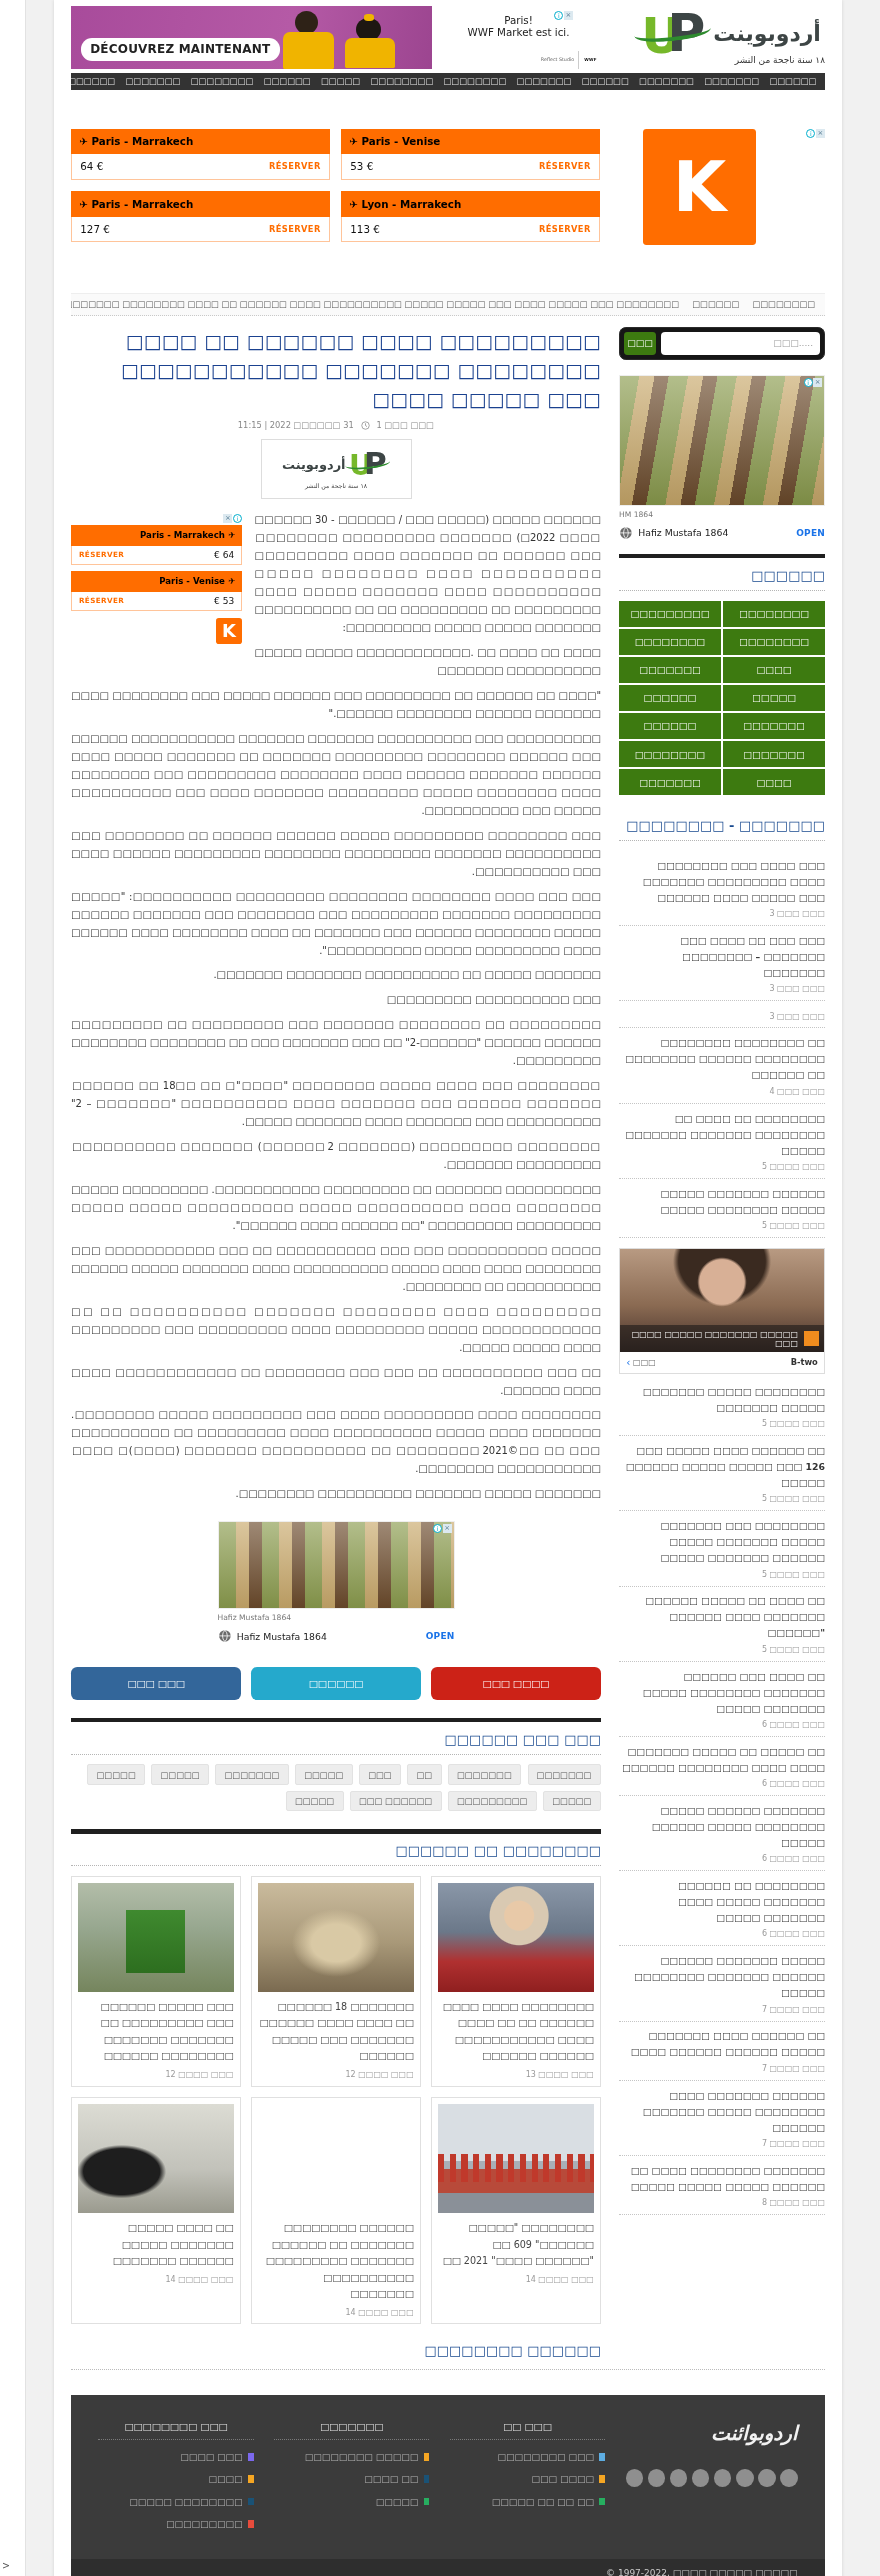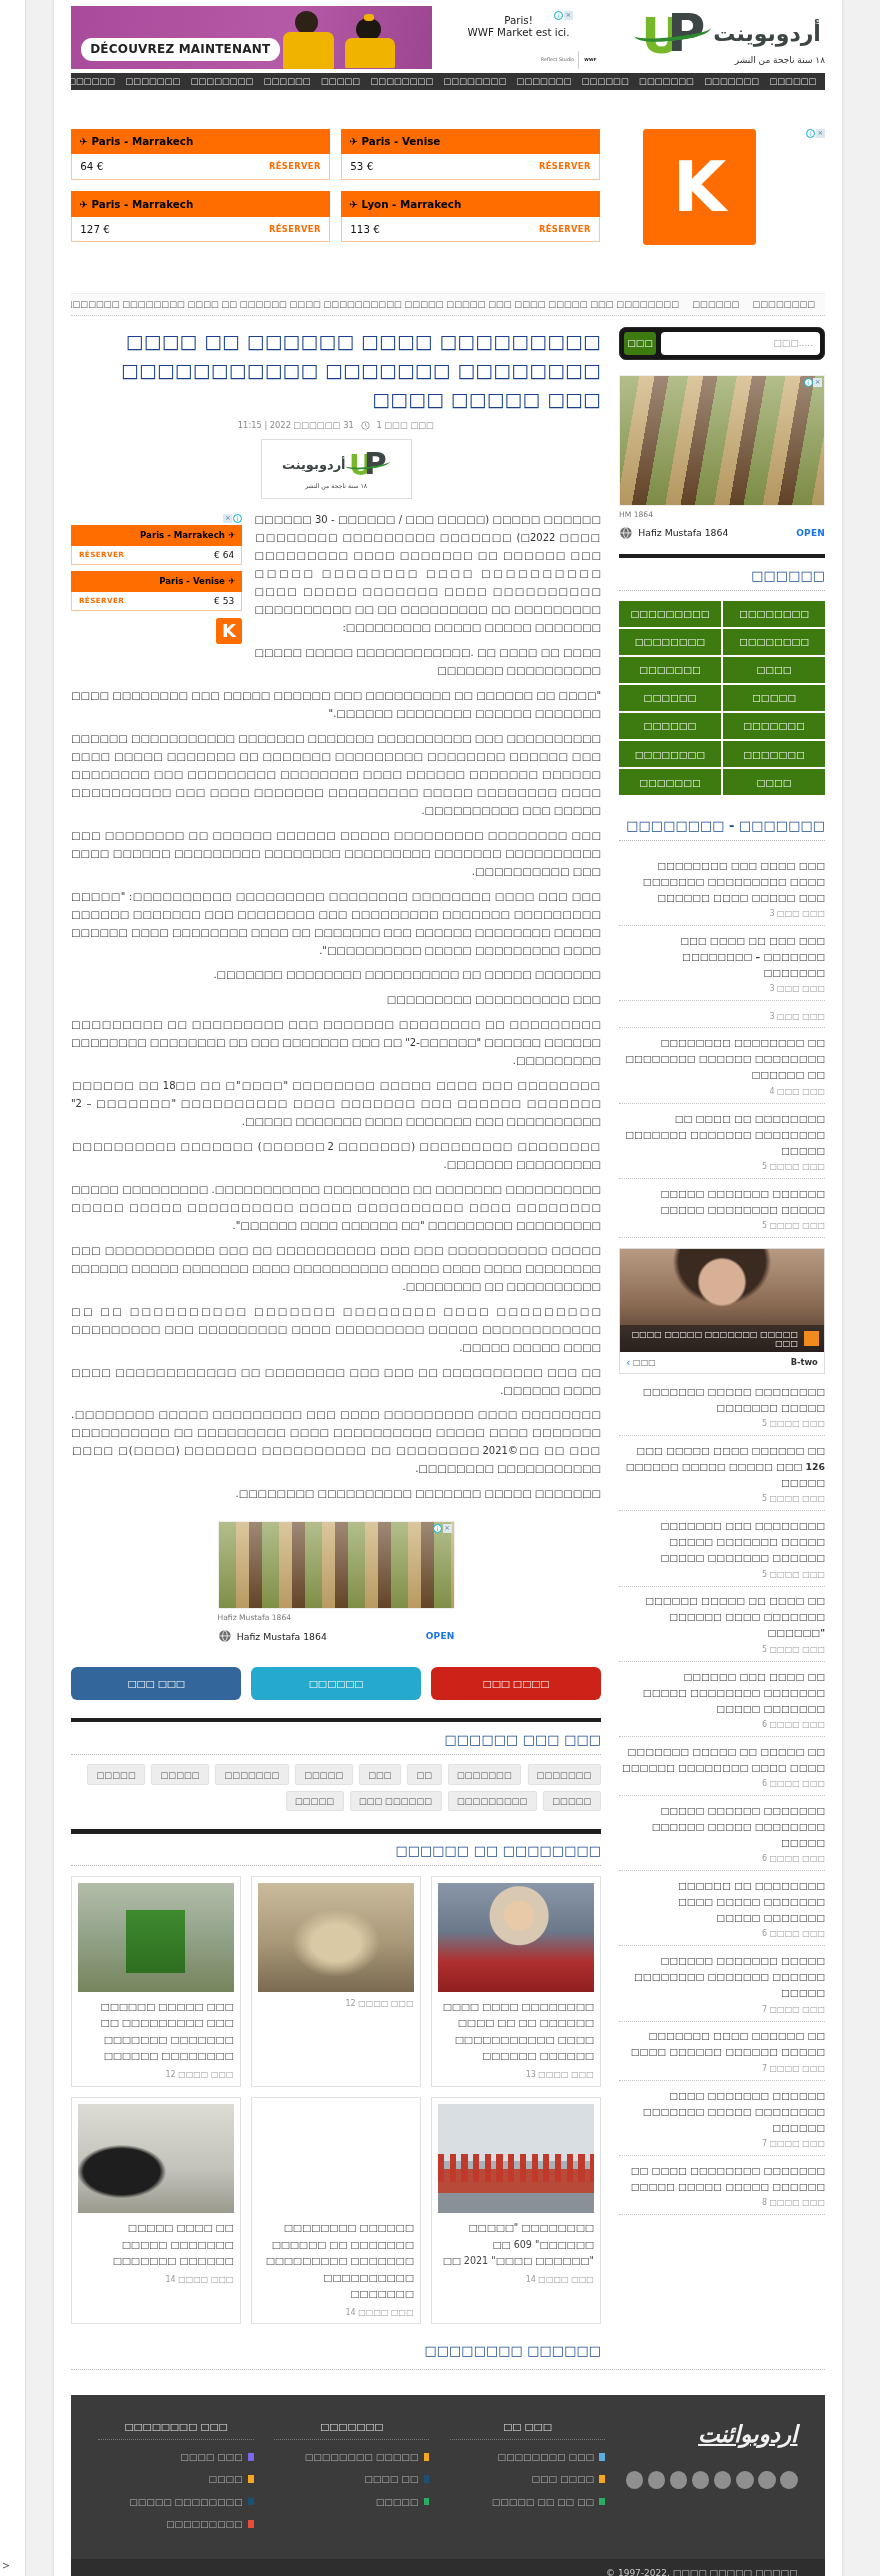--- a/index.html
+++ b/index.html
@@ -130,21 +130,21 @@
   .btwo-bar .brand { margin-left: auto; font-weight: bold; color: #333; font-size: 8.3px; }
 
   
   .more-head { width: 530px; margin: 19px auto 0 0; direction: rtl; color: #18498f; font-size: 13px; font-weight: bold; text-align: right; }
   .dotted-hr { border: none; border-bottom: 0.7px dotted #bbb; margin: 11px 0 25px; }
 
   
   footer { background: #3b3b3b; padding: 26px 27.5px 0; }
   .f-top { display: flex; direction: rtl; gap: 20.6px; }
   .f-logo-col { width: 172px; flex: none; text-align: left; direction: ltr; }
-  .f-logo { color: #f2f2f2; font-size: 23px; font-weight: bold; text-align: right; font-style: italic; text-decoration: underline; }
+  .f-logo { color: #f2f2f2; font-size: 20px; font-weight: bold; text-align: right; font-style: italic; }
   .socials { display: flex; gap: 4.1px; margin-top: 23.4px; }
   .soc { width: 18.6px; height: 18.6px; border-radius: 50%; background: #8f8f8f; cursor: pointer; }
   .f-col { flex: 1; }
   .f-col h4 { color: #e2e2e2; font-size: 9.6px; text-align: center; padding-bottom: 6.9px; border-bottom: 0.7px dotted #7a7a7a; margin-bottom: 5.5px; font-weight: bold; }
   .f-link { display: flex; direction: rtl; align-items: center; gap: 5.5px; padding: 6.2px 0; justify-content: flex-start; cursor: pointer; }
   .f-link .bullet { width: 5.5px; height: 7.6px; flex: none; }
   .f-link span.lbl { color: #b5b5b5; font-size: 9px; }
   .b-purple { background:#7b68ee; } .b-orange { background:#f5a623; } .b-navy { background:#1a5276; }
   .b-red { background:#e74c3c; } .b-green { background:#27ae60; } .b-teal { background:#5dade2; }
   .f-bottom { background: #2e2e2e; margin: 23.4px -27.5px 0; padding: 9.6px 27.5px 15px; direction: rtl; }
@@ -502,20 +502,21 @@
       <div class="black-bar"></div>
       <div class="sec-head">□□□□□□□□ □□ □□□□□□</div>
       <div class="rel-grid">
         <div class="rel-card">
           <div class="rel-img img-maryam"></div>
           <div class="rel-title">□□□□□□□□ □□□□ □□□□ □□□□□□ □□ □□ □□□□ □□□□ □□□□□□□□□□□ □□□□□□ □□□□□□</div>
           <div class="rel-meta">□□□ □□□□ 13</div>
         </div>
         <div class="rel-card">
           <div class="rel-img img-blast"></div>
+          <div class="rel-title">□□□□□□□ 18 □□□□□□ □□ □□□□ □□□□ □□□□□□ □□□□□□□ □□□ □□□□□ □□□□□□</div>
           <div class="rel-meta">□□□ □□□□ 12</div>
         </div>
         <div class="rel-card">
           <div class="rel-img img-bin"></div>
           <div class="rel-title">□□□ □□□□□ □□□□□□ □□□ □□□□□□□□□ □□ □□□□□□□ □□□□□□□ □□□□□□□□ □□□□□□</div>
           <div class="rel-meta">□□□ □□□□ 12</div>
         </div>
         <div class="rel-card">
           <div class="rel-img img-parade"></div>
           <div class="rel-title">□□□□□□□□ "□□□□□ □□□□□□" 609 □□ "□□□□□□ □□□□" 2021 □□</div>

